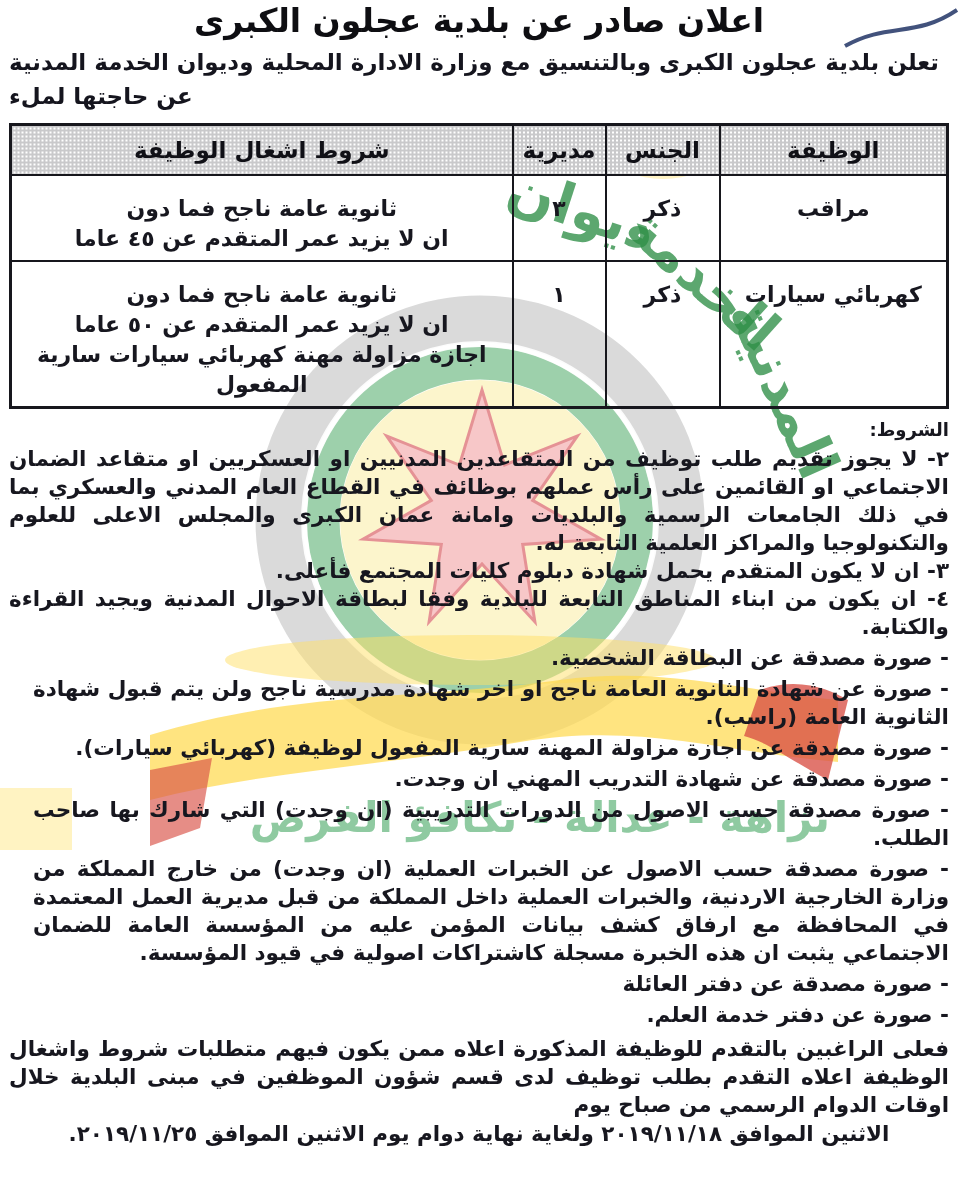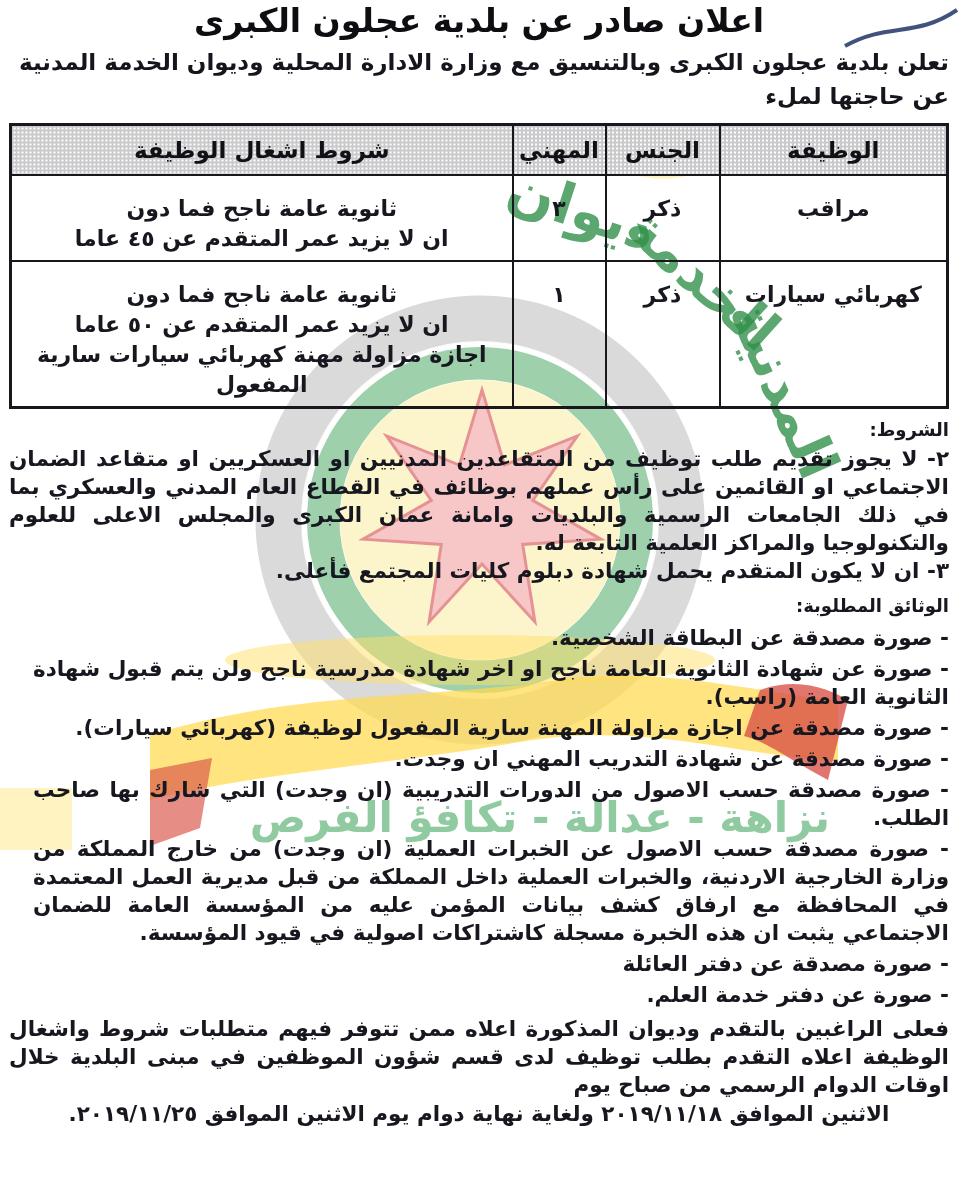--- a/index.html
+++ b/index.html
@@ -8,21 +8,21 @@
     background:#ffffff;color:#17171f;
     font-family:"DejaVu Sans", sans-serif;font-weight:700;
     direction:rtl;
   }
   #watermark{position:absolute;inset:0;z-index:0;pointer-events:none;}
   #content{position:relative;z-index:1;padding:0 9px;}
   .title{
     text-align:center;font-size:33px;line-height:1.25;color:#0e0e12;
     letter-spacing:0;
   }
-  .intro{font-size:23px;line-height:34px;text-align:right;color:#15151e;margin-top:4px;}
+  .intro{font-size:23px;line-height:34px;text-align:left;color:#15151e;margin-top:4px;}
   table.jobs{
     width:940px;border-collapse:collapse;table-layout:fixed;margin-top:10px;
     border:3px solid #17171d;background:transparent;
   }
   table.jobs th, table.jobs td{border:2.5px solid #17171d;}
   table.jobs th{
     font-size:23px;height:46px;color:#101016;
     background-image:radial-gradient(circle,#ffffff 0.9px, rgba(255,255,255,0) 1px);
     background-size:4px 4px;background-color:#c9c9cb;
   }
@@ -89,21 +89,21 @@
     <colgroup>
       <col style="width:228px">
         <col style="width:114px">
         <col style="width:93px">
         <col>
     </colgroup>
     <thead>
       <tr>
         <th>الوظيفة</th>
         <th>الجنس</th>
-        <th>المهني</th>
+        <th>مديرية</th>
         <th>شروط اشغال الوظيفة</th>
       </tr>
     </thead>
     <tbody>
       <tr>
         <td class="row1">مراقب</td>
         <td class="row1">ذكر</td>
         <td class="row1">٣</td>
         <td class="row1">
           <div>ثانوية عامة ناجح فما دون</div>
@@ -120,32 +120,32 @@
           <div>اجازة مزاولة مهنة كهربائي سيارات سارية المفعول</div>
         </td>
       </tr>
     </tbody>
   </table>
 
   <div class="sec-heading">الشروط:</div>
   <div>
     <div class="body-line">٢- لا يجوز تقديم طلب توظيف من المتقاعدين المدنيين او العسكريين او متقاعد الضمان الاجتماعي او القائمين على رأس عملهم بوظائف في القطاع العام المدني والعسكري بما في ذلك الجامعات الرسمية والبلديات وامانة عمان الكبرى والمجلس الاعلى للعلوم والتكنولوجيا والمراكز العلمية التابعة له.</div>
     <div class="body-line">٣- ان لا يكون المتقدم يحمل شهادة دبلوم كليات المجتمع فأعلى.</div>
+    <div class="body-line">٤- ان يكون من ابناء المناطق التابعة للبلدية وفقا لبطاقة الاحوال المدنية ويجيد القراءة والكتابة.</div>
   </div>
 
-  <div class="sec-heading">الوثائق المطلوبة:</div>
   <div>
     <div class="body-line doc-item">- صورة مصدقة عن البطاقة الشخصية.</div>
     <div class="body-line doc-item">- صورة عن شهادة الثانوية العامة ناجح او اخر شهادة مدرسية ناجح ولن يتم قبول شهادة الثانوية العامة (راسب).</div>
     <div class="body-line doc-item">- صورة مصدقة عن اجازة مزاولة المهنة سارية المفعول لوظيفة (كهربائي سيارات).</div>
     <div class="body-line doc-item">- صورة مصدقة عن شهادة التدريب المهني ان وجدت.</div>
     <div class="body-line doc-item">- صورة مصدقة حسب الاصول من الدورات التدريبية (ان وجدت) التي شارك بها صاحب الطلب.</div>
     <div class="body-line doc-item">- صورة مصدقة حسب الاصول عن الخبرات العملية (ان وجدت) من خارج المملكة من وزارة الخارجية الاردنية، والخبرات العملية داخل المملكة من قبل مديرية العمل المعتمدة في المحافظة مع ارفاق كشف بيانات المؤمن عليه من المؤسسة العامة للضمان الاجتماعي يثبت ان هذه الخبرة مسجلة كاشتراكات اصولية في قيود المؤسسة.</div>
     <div class="body-line doc-item">- صورة مصدقة عن دفتر العائلة</div>
     <div class="body-line doc-item">- صورة عن دفتر خدمة العلم.</div>
   </div>
 
   <div class="closing">
-    <div class="body-line">فعلى الراغبين بالتقدم وديوان المذكورة اعلاه ممن تتوفر فيهم متطلبات شروط واشغال الوظيفة اعلاه التقدم بطلب توظيف لدى قسم شؤون الموظفين في مبنى البلدية خلال اوقات الدوام الرسمي من صباح يوم</div>
+    <div class="body-line">فعلى الراغبين بالتقدم للوظيفة المذكورة اعلاه ممن يكون فيهم متطلبات شروط واشغال الوظيفة اعلاه التقدم بطلب توظيف لدى قسم شؤون الموظفين في مبنى البلدية خلال اوقات الدوام الرسمي من صباح يوم</div>
     <div class="closing-last">الاثنين الموافق ٢٠١٩/١١/١٨ ولغاية نهاية دوام يوم الاثنين الموافق ٢٠١٩/١١/٢٥.</div>
   </div>
 
 </div>
 
 </body></html>

